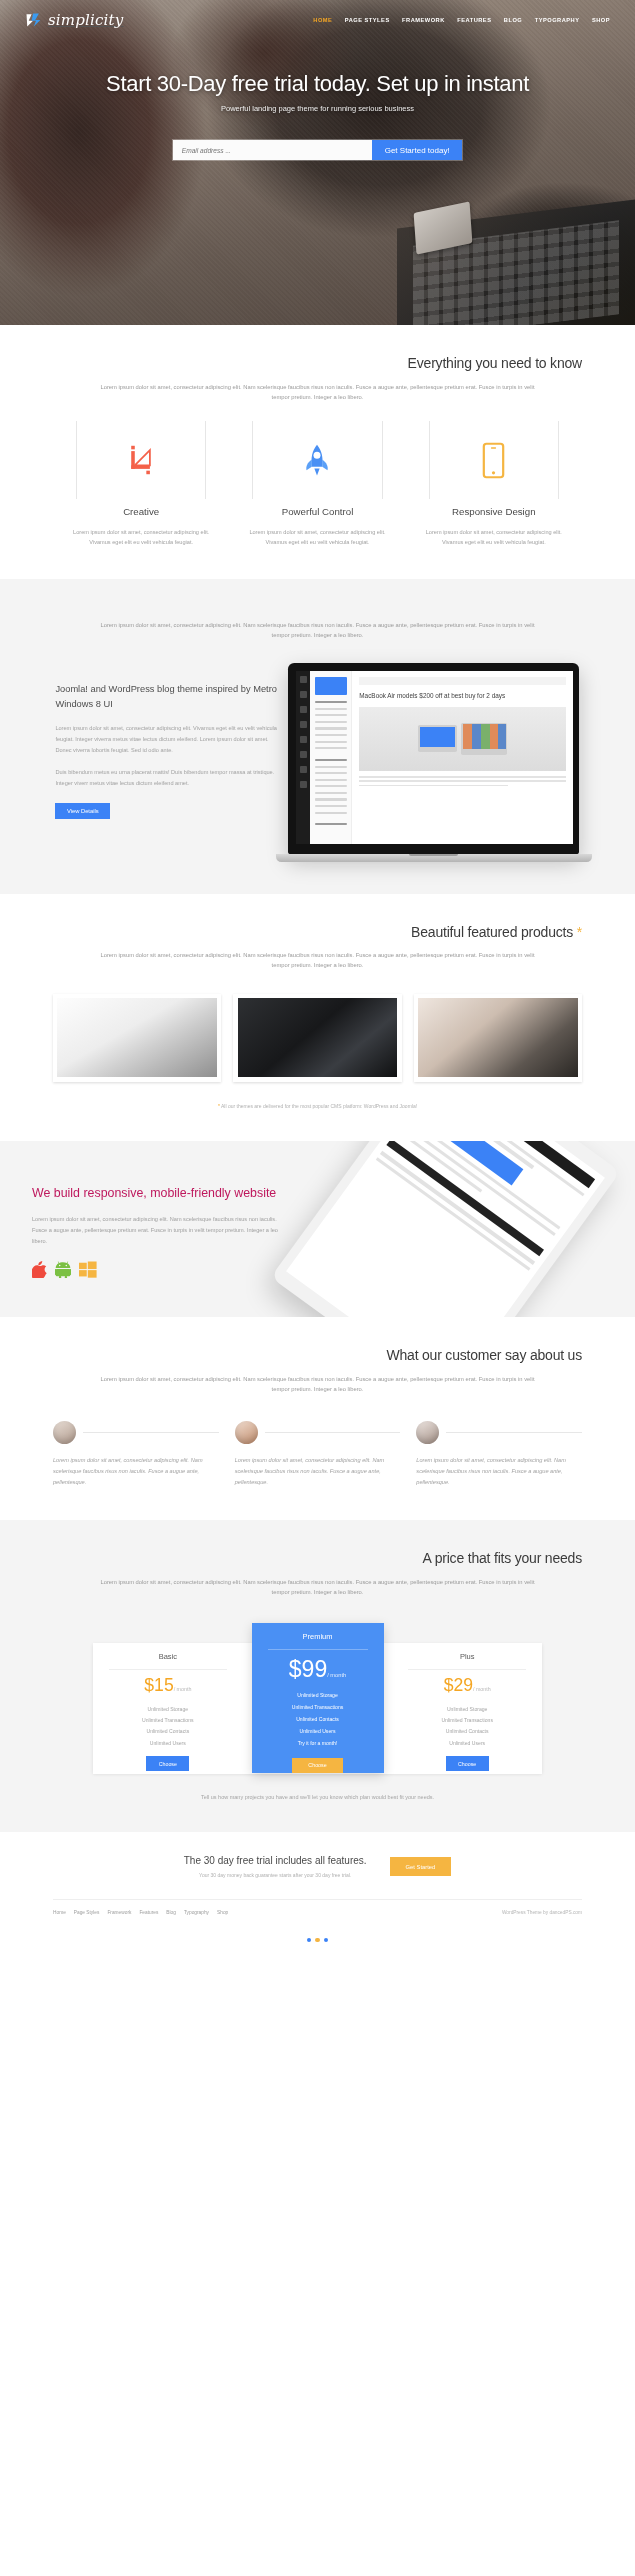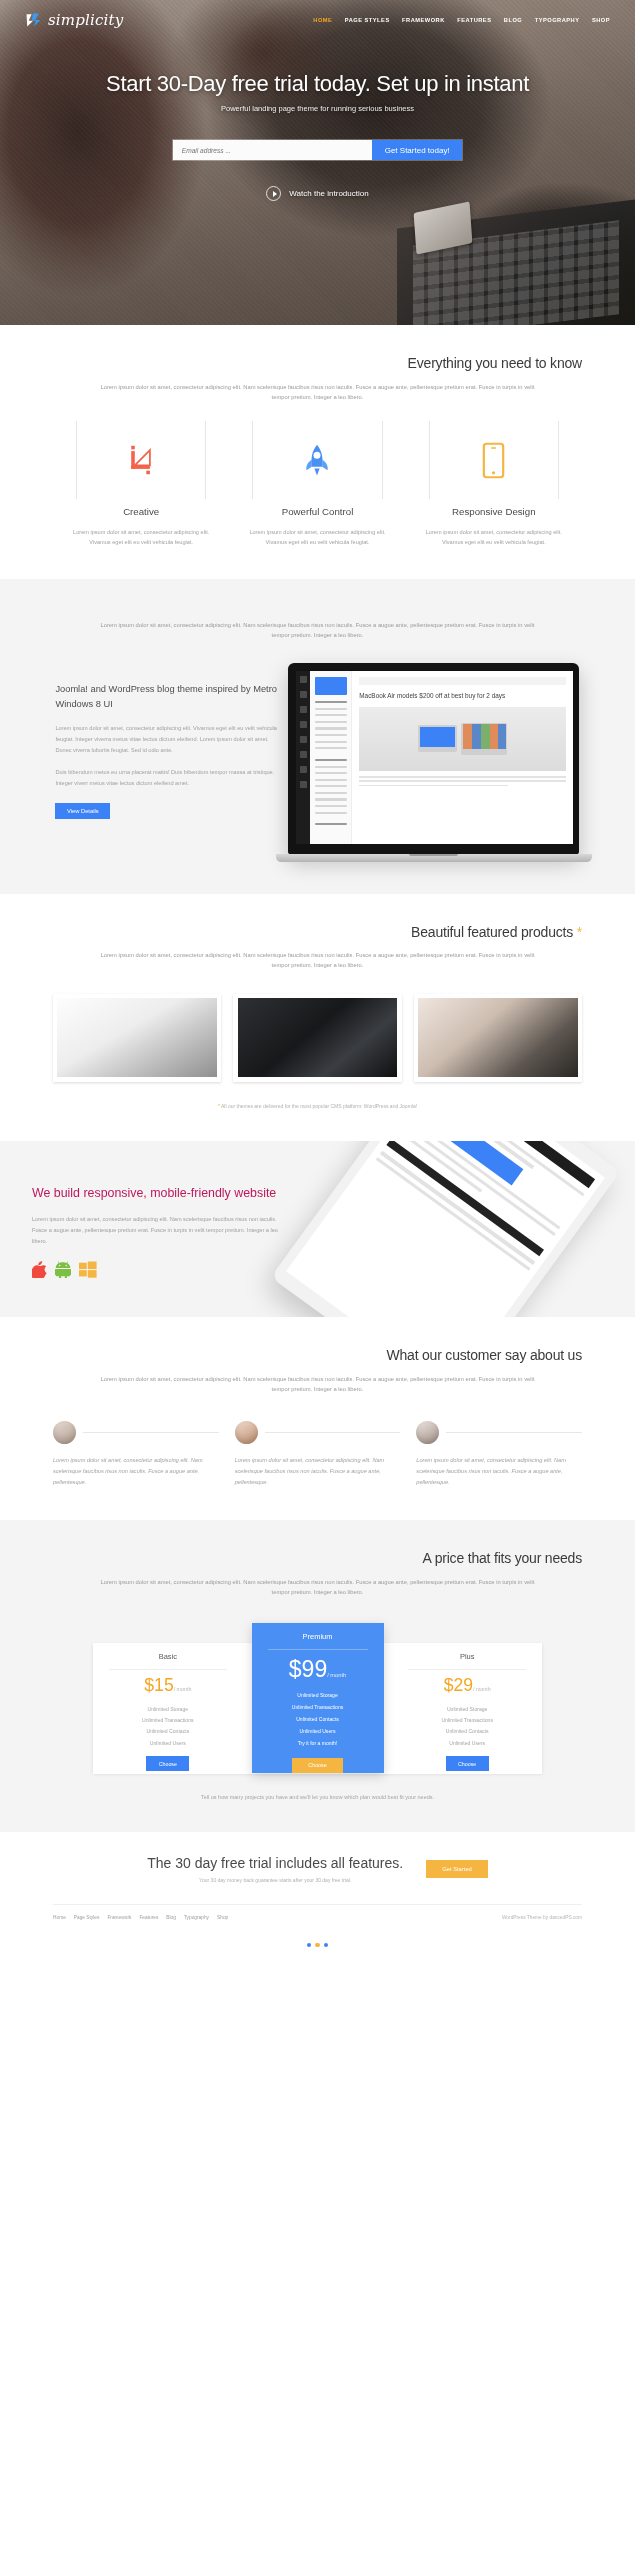--- a/index.html
+++ b/index.html
@@ -292,21 +292,21 @@
   .plan-featured .price .per { color: rgba(255,255,255,.85); font-size: 5.7px; }
   .plan-featured .plan-feats li { color: #fff; font-size: 5.1px; margin-bottom: 6.2px; }
   .btn-choose.gold { background: #f5b541; padding: 4.4px 16px; }
   .pricing-note {
     margin-top: 21px; text-align: center; font-size: 5.5px; color: #a5a5a5;
   }
 
   
   .cta { background: #fff; padding: 23px 0 21px; }
   .cta-row { display: flex; align-items: center; justify-content: center; gap: 23px; }
-  .cta-h { font-size: 14px; color: #4a4a4a; text-align: center; }
+  .cta-h { font-size: 10px; color: #4a4a4a; text-align: center; }
   .cta-sub { margin-top: 5.3px; font-size: 5px; color: #b0b0b0; text-align: center; }
   .btn-gold {
     background: #f5b541; color: #fff; border: 0; cursor: pointer;
     font-size: 5.8px; padding: 6.2px 16px; font-family: "Liberation Sans", sans-serif;
   }
 
   
   .footer { border-top: 0.9px solid #eee; padding: 10.6px 0 8.8px; }
   .footer-row { display: flex; align-items: center; justify-content: space-between; }
   .footer-nav { display: flex; gap: 8px; }
@@ -350,26 +350,20 @@
 
   <div class="hero-body">
     <h1 class="hero-title">Start 30-Day free trial today. Set up in instant</h1>
     <p class="hero-sub">Powerful landing page theme for running serious business</p>
 
     <form class="signup">
       <input type="text" placeholder="Email address ..." style="">
       <button type="submit">Get Started today!</button>
     </form>
 
-    <div class="watch">
-      <span class="play-circle">
-          <span class="play-tri"></span>
-        </span>
-      <span class="watch-label">Watch the introduction</span>
-    </div>
   </div>
 </div>
 
 <div class="section">
   <div class="wrap">
     <h2 class="sec-title">Everything you need to know</h2>
     <p class="sec-lead">Lorem ipsum dolor sit amet, consectetur adipiscing elit. Nam scelerisque faucibus risus non iaculis. Fusce a augue ante, pellentesque pretium erat. Fusce in turpis in velit tempor pretium. Integer a leo libero.</p>
 
     <div class="features">
       <div class="feature">

